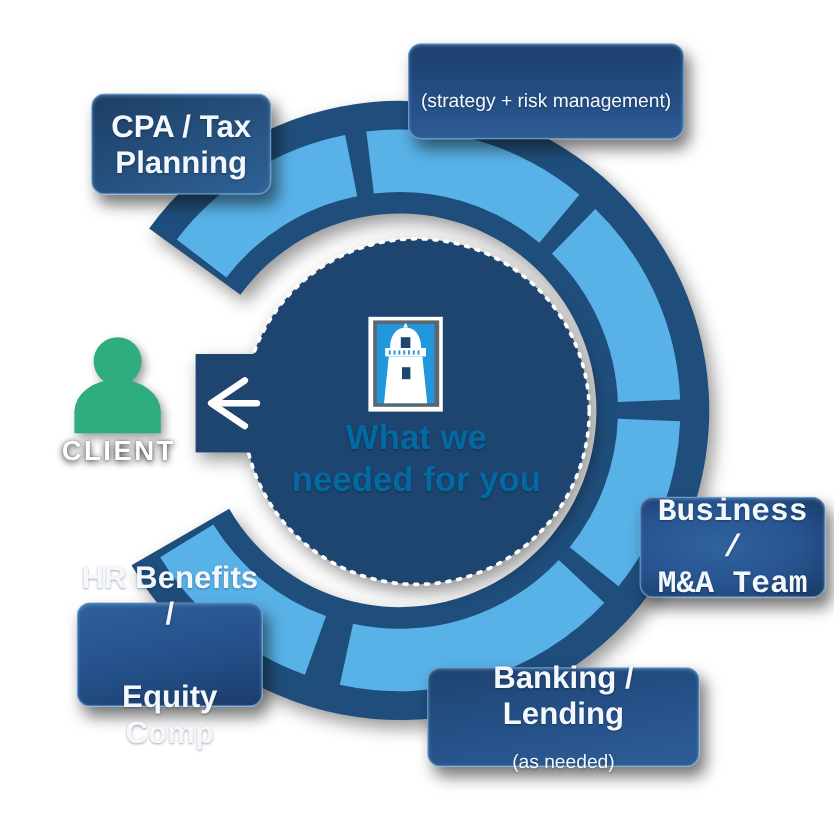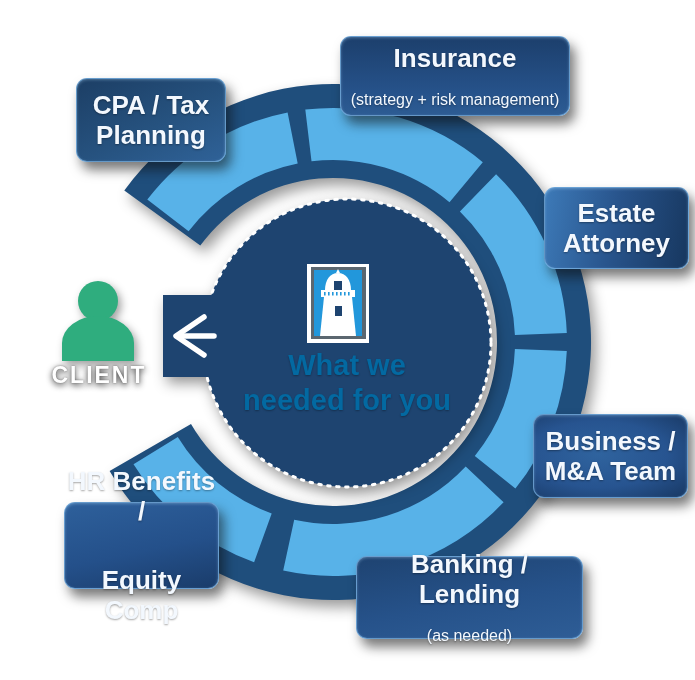--- a/index.html
+++ b/index.html
@@ -19,21 +19,21 @@
     border:1px solid rgba(126,181,229,0.75);
     box-shadow:5px 8px 12px rgba(12,12,12,0.55), inset 0 1px 3px rgba(170,215,250,0.35);
     text-shadow:0 1px 2px rgba(0,0,0,0.35);
     box-sizing:border-box;
   }
   .node-title{font-size:26px;font-weight:600;}
   .node-sub{font-size:16px;font-weight:400;margin-top:18px;}
   .g-cpa{background:linear-gradient(155deg,#1d4067 5%,#26527f 55%,#2f6298 100%);}
   .g-insurance{background:linear-gradient(180deg,#1c3f6c 0%,#26528a 70%,#2d5c93 100%);}
   .g-estate{background:linear-gradient(100deg,#3d7ab8 0%,#28548c 48%,#17375f 100%);}
-  .g-business{background:radial-gradient(ellipse at 42% 48%,#2f639e 0%,#275490 55%,#183863 100%);}
+  .g-business{background:radial-gradient(ellipse at 42% 48%,#2f639e 0%,#275490 55%,#183863 100%);font-family:Liberation Mono, monospace;}
   .g-banking{background:linear-gradient(170deg,#1e4371 0%,#26528a 55%,#2e5d96 100%);}
   .g-hr{background:linear-gradient(168deg,#2e609b 0%,#24508a 55%,#1a3c6a 100%);}
   .pos-cpa{left:76px;top:78px;width:150px;height:84px;}
   .pos-insurance{left:340px;top:36px;width:230px;height:80px;}
   .pos-estate{left:544px;top:187px;width:145px;height:82px;}
   .pos-business{left:533px;top:414px;width:155px;height:84px;}
   .pos-banking{left:356px;top:556px;width:227px;height:83px;}
   .pos-hr{left:64px;top:502px;width:155px;height:87px;gap:39px;}
   
   .center-text{
@@ -108,33 +108,28 @@
 
   <svg width="695" height="680" viewBox="0 0 695 680" style="pointer-events:none">
     <g fill="#2FAD7E" style="filter:drop-shadow(3px 4px 4px rgba(0,0,0,0.38))">
       <circle cx="98" cy="301" r="20"></circle>
       <path d="M62,361 L62,343 A36,27 0 0 1 134,343 L134,361 Z"></path>
     </g>
   </svg>
   <div class="client-label">CLIENT</div>
 
   <div class="node pos-insurance g-insurance">
-    <div class="node-title">Insurance</div>
     <div class="node-sub">(strategy + risk management)</div>
   </div>
 
   <div class="node pos-cpa g-cpa">
     <div class="node-title">CPA / Tax</div>
     <div class="node-title">Planning</div>
   </div>
 
-  <div class="node pos-estate g-estate">
-    <div class="node-title">Estate</div>
-    <div class="node-title">Attorney</div>
-  </div>
 
   <div class="node pos-business g-business">
     <div class="node-title">Business /</div>
     <div class="node-title">M&amp;A Team</div>
   </div>
 
   <div class="node pos-banking g-banking">
     <div class="node-title">Banking / Lending</div>
     <div class="node-sub">(as needed)</div>
   </div>

